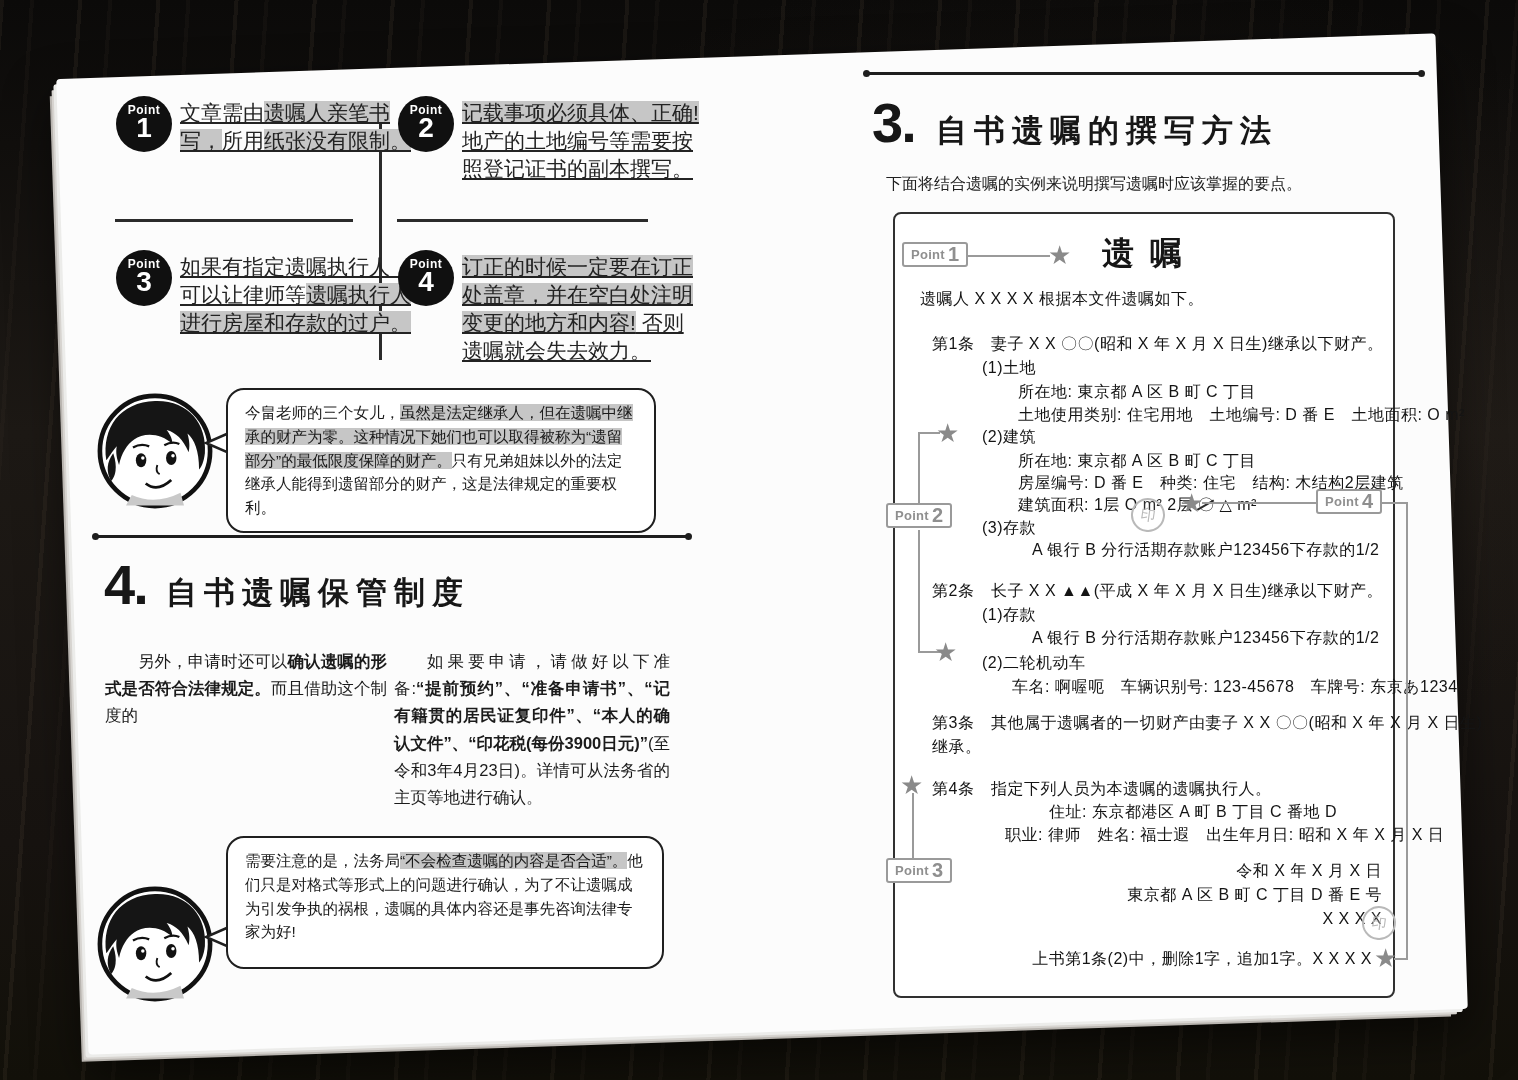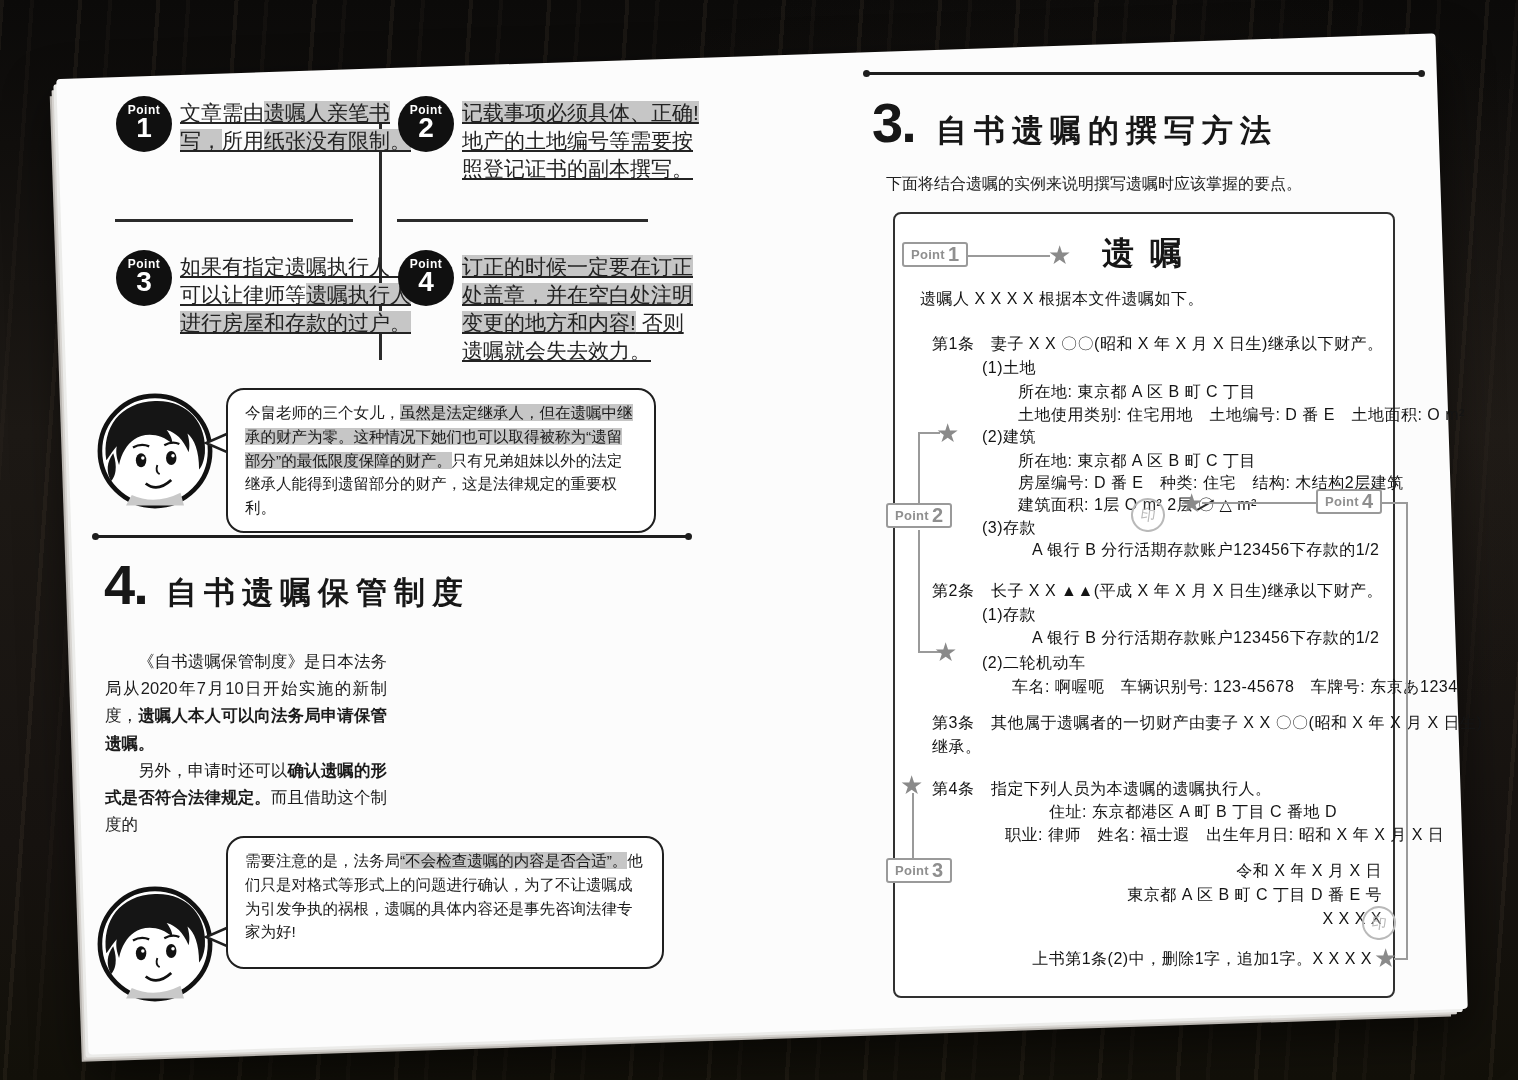--- a/index.html
+++ b/index.html
@@ -124,24 +124,24 @@
         <rect x="23.5" y="4" width="3" height="18" fill="#fff"></rect>
       </svg>
       <div class="bubble" style="left:226px;top:388px;width:392px;min-height:95px;"><span>今畠老师的三个女儿，</span><span class="run-hl">虽然是法定继承人，但在遗嘱中继承的财产为零。这种情况下她们也可以取得被称为“遗留部分”的最低限度保障的财产。</span><span>只有兄弟姐妹以外的法定继承人能得到遗留部分的财产，这是法律规定的重要权利。</span></div>
 
       <div class="rule" style="left:95px;top:535px;width:594px;"></div>
 
       <div class="secnum" style="left:104px;top:552px;">4.</div>
       <div class="sectitle" style="left:166px;top:572px;">自书遗嘱保管制度</div>
 
       <div class="col" style="left:105px;top:648px;width:282px;">
-        <p><span>《自书遗嘱保管制度》是日本法务局从2020年7月10日开始实施的新制度，</span><span class="run-b">遗嘱人本人可以向法务局申请保管遗嘱。</span></p>
         <p><span>另外，申请时还可以</span><span class="run-b">确认遗嘱的形式是否符合法律规定。</span><span>而且借助这个制度的</span></p>
       </div>
       <div class="col" style="left:394px;top:648px;width:276px;">
+        <p><span>如果要申请，请做好以下准备:</span><span class="run-b">“提前预约”、“准备申请书”、“记有籍贯的居民证复印件”、“本人的确认文件”、“印花税(每份3900日元)”</span><span>(至令和3年4月23日)。详情可从法务省的主页等地进行确认。</span></p>
       </div>
 
       <svg class="avatar" style="left:97px;top:886px;" viewBox="0 0 100 100">
         <circle cx="50" cy="50" r="47.5" fill="#ffffff" stroke="#111" stroke-width="4"></circle>
         <path d="M8,58 C4,30 20,8 50,7 C78,6 95,26 93,52 C92,60 90,64 88,66 C88,50 84,40 78,35 C80,42 80,47 79,51 C74,40 68,34 60,32 C64,37 65,41 65,44 C55,34 40,34 32,40 C26,44 21,52 19,62 C17,56 16,52 17,46 C12,52 10,56 8,58 Z" fill="#151515"></path>
         <path d="M14,52 C18,64 16,72 12,76 C8,68 8,60 14,52 Z" fill="#151515"></path>
         <ellipse cx="38" cy="58" rx="4.5" ry="6" fill="#111"></ellipse>
         <ellipse cx="64" cy="56" rx="4.5" ry="6" fill="#111"></ellipse>
         <circle cx="39.5" cy="56" r="1.5" fill="#fff"></circle>
         <circle cx="65.5" cy="54" r="1.5" fill="#fff"></circle>

